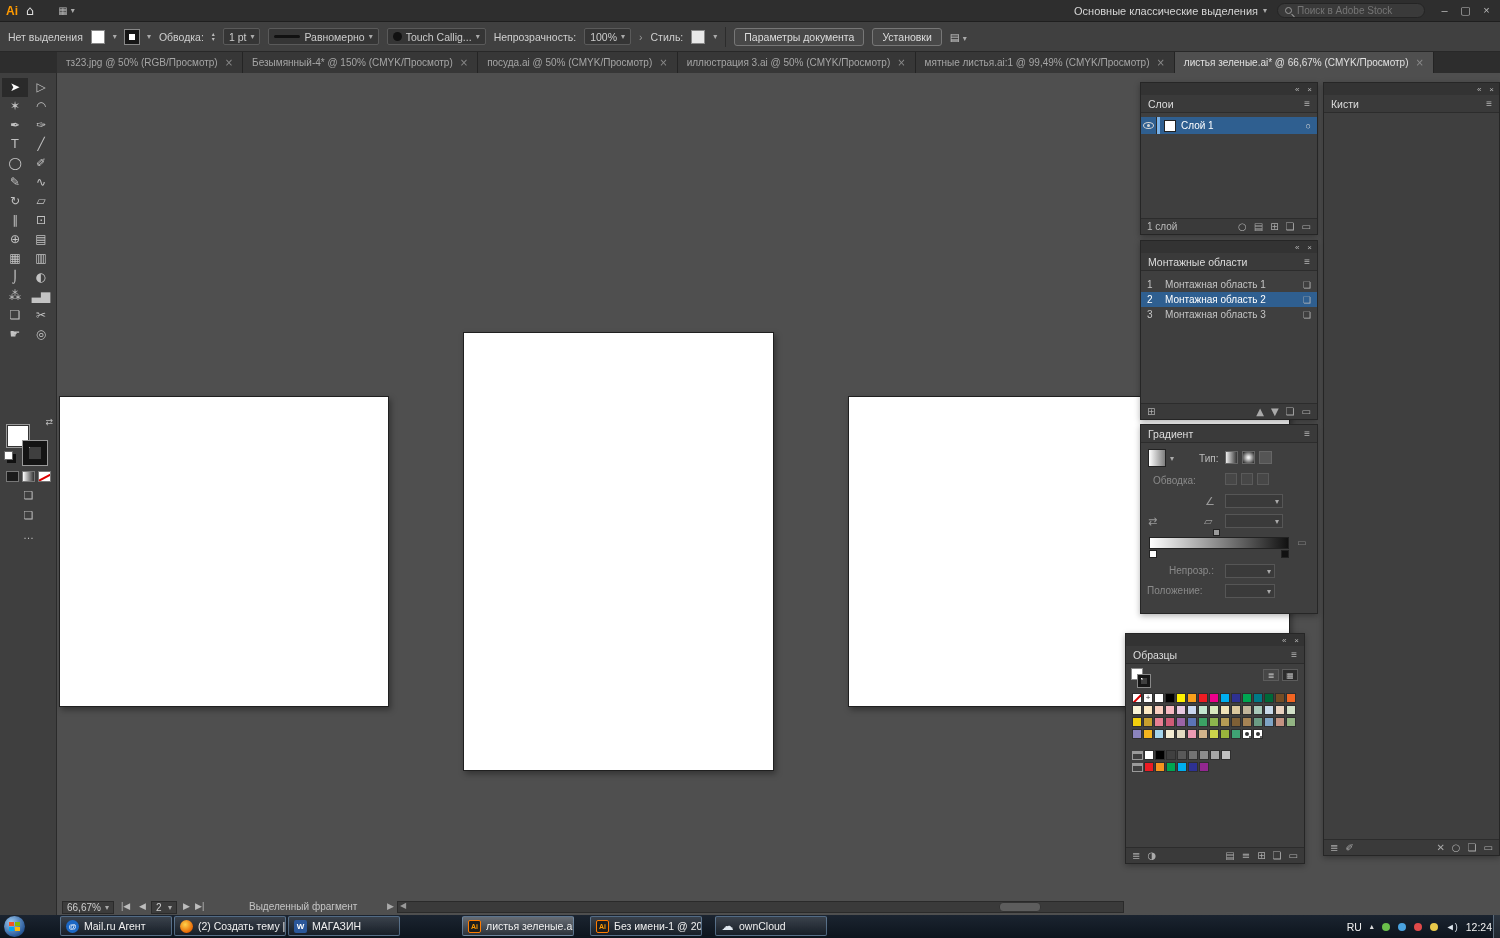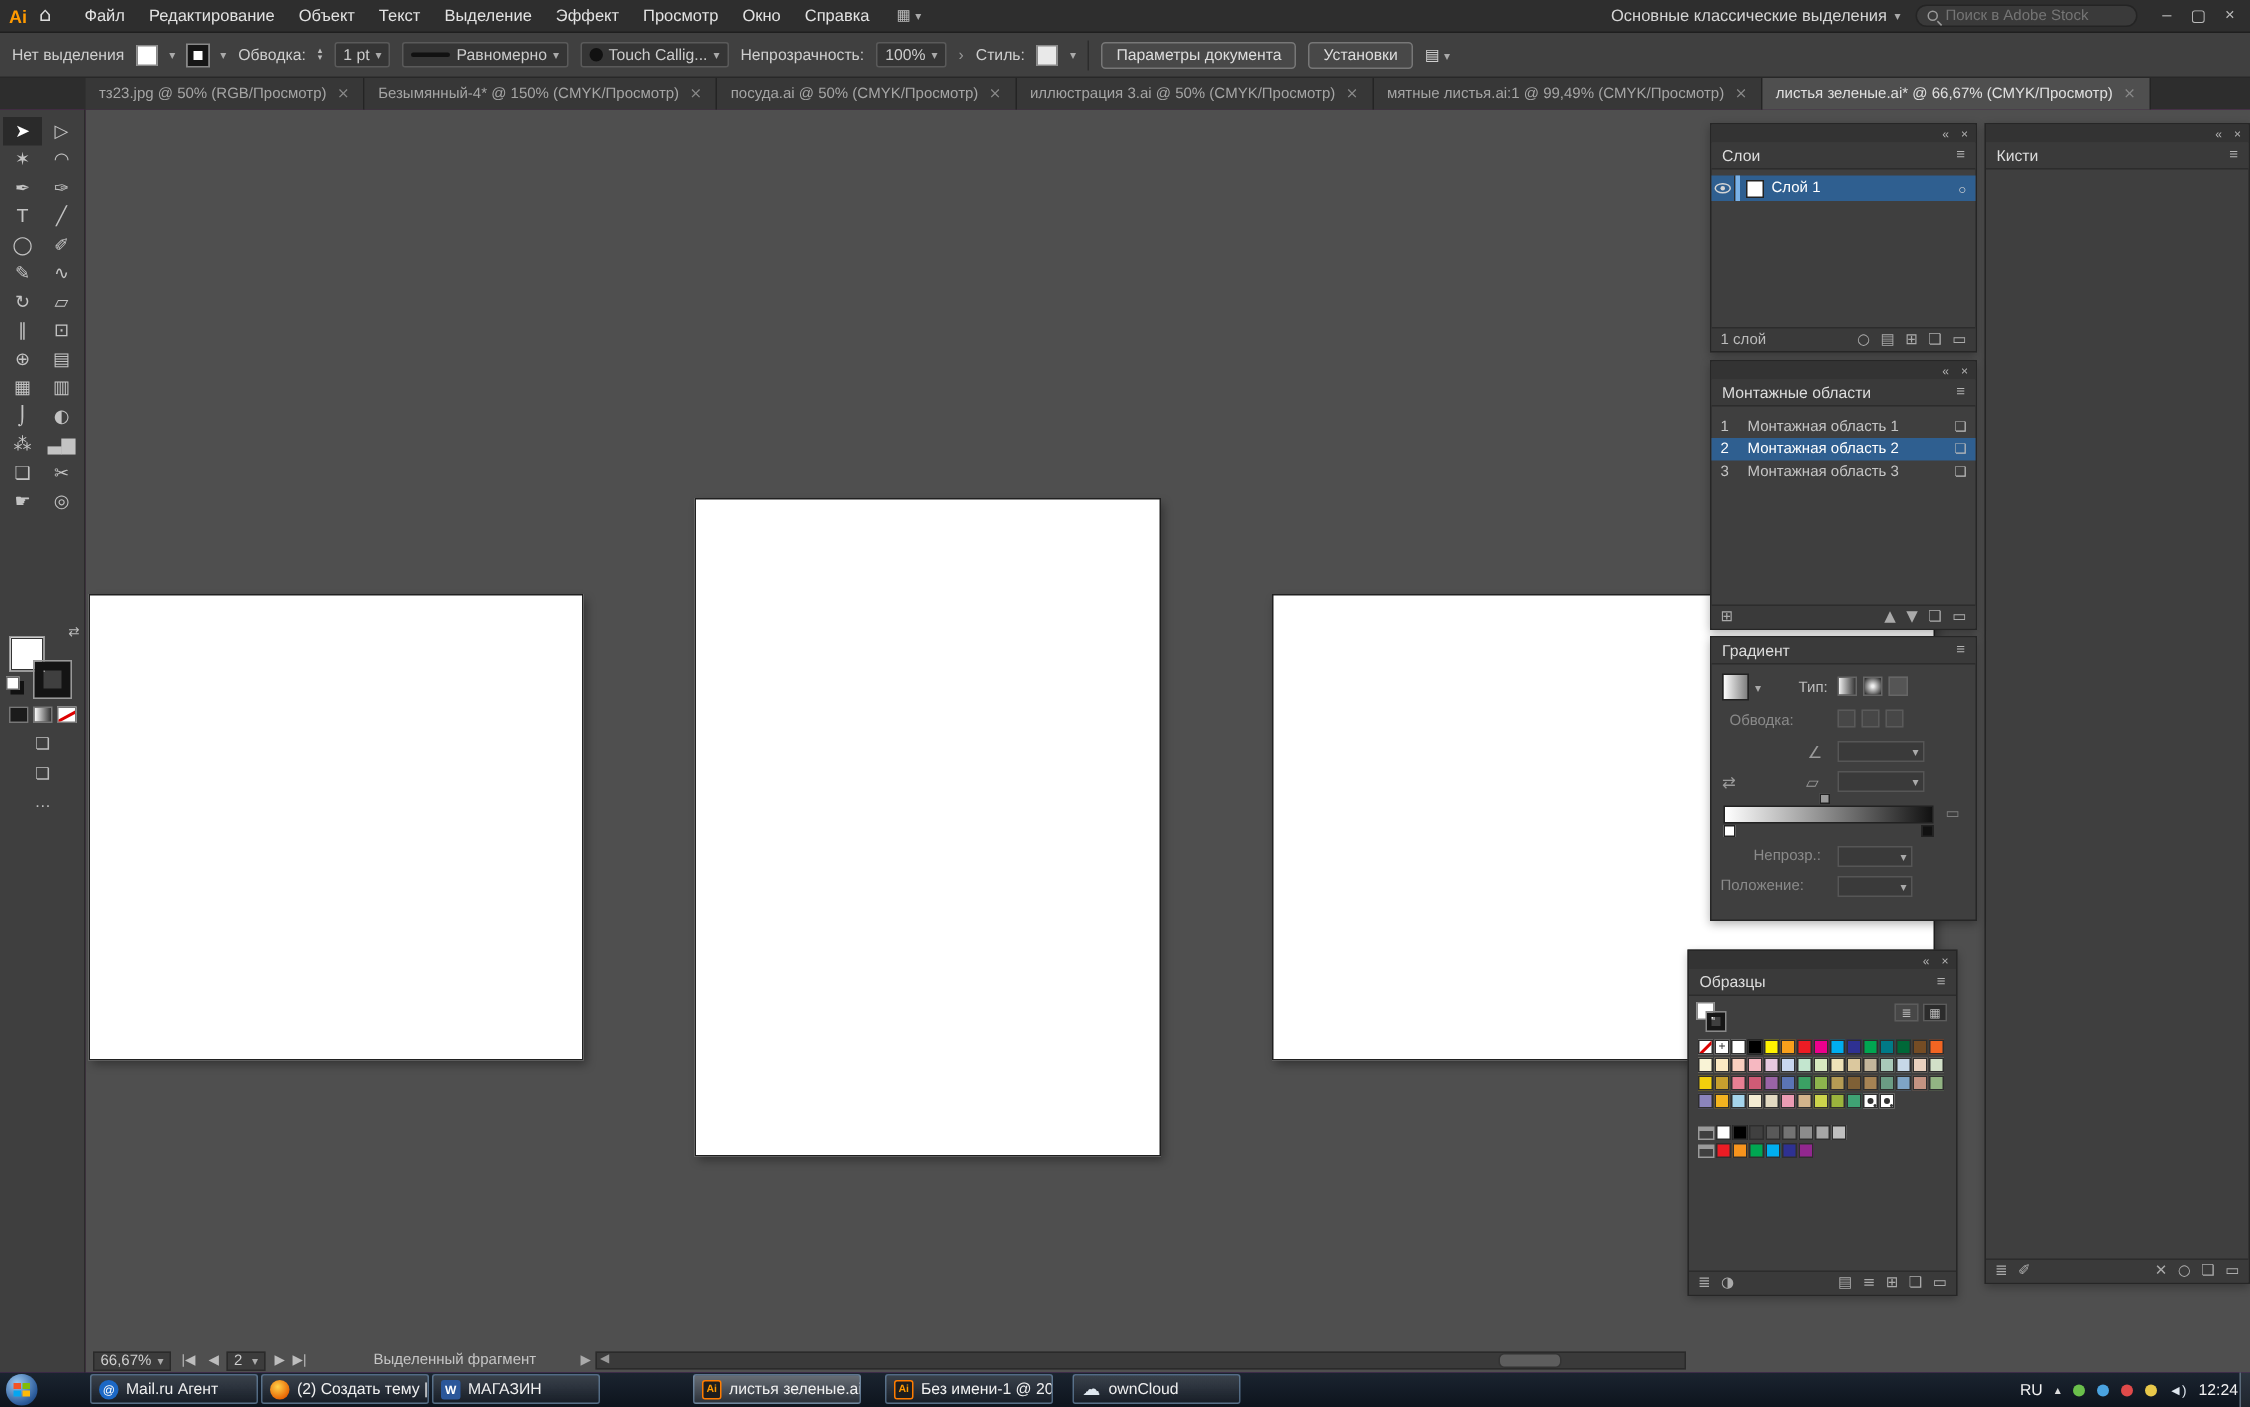--- a/index.html
+++ b/index.html
@@ -1,17 +1,17 @@
 <!DOCTYPE html>
 <html><head>
 <meta charset="utf-8">
 <style>
   *{margin:0;padding:0;box-sizing:border-box}
   body{font-family:"Liberation Sans","DejaVu Sans",sans-serif;background:#222}
-  #app{position:relative;width:1500px;height:938px;overflow:hidden;background:#701a75;font-size:11px;color:#c9c9c9}
+  #app{position:relative;width:1500px;height:938px;overflow:hidden;background:#7f1d1d;font-size:11px;color:#c9c9c9}
   .ico{font-family:"DejaVu Sans",sans-serif}
   
   #menubar{position:absolute;left:0;top:0;width:1500px;height:22px;background:#2e2e2e;border-bottom:1px solid #1f1f1f;display:flex;align-items:center;z-index:40}
   #ai-logo{color:#ff9a00;font-weight:bold;font-size:12px;padding:0 8px 0 6px}
   #home-ico{color:#ddd;font-size:13px;padding-right:14px}
   #mb-menus{display:flex;height:22px;align-items:center}
   .menu-item{padding:0 8px;color:#e2e2e2;font-size:11px;height:22px;line-height:22px;cursor:default}
   #mb-arrange{margin-left:10px;color:#bbb;font-size:10px;display:flex;gap:3px;align-items:center}
   #mb-right{margin-left:auto;display:flex;align-items:center;gap:10px;padding-right:4px}
   #workspace-switch{color:#d5d5d5;font-size:11px;display:flex;align-items:center;gap:5px}
@@ -179,31 +179,20 @@
   .speaker{color:#dfe7ef;font-size:9px}
 </style>
 </head>
 <body>
 
 <div id="app">
 
   <div id="menubar">
     <span id="ai-logo">Ai</span>
     <span id="home-ico" class="ico">⌂</span>
-    <div id="mb-menus">
-      <span class="menu-item">Файл</span>
-        <span class="menu-item">Редактирование</span>
-        <span class="menu-item">Объект</span>
-        <span class="menu-item">Текст</span>
-        <span class="menu-item">Выделение</span>
-        <span class="menu-item">Эффект</span>
-        <span class="menu-item">Просмотр</span>
-        <span class="menu-item">Окно</span>
-        <span class="menu-item">Справка</span>
-    </div>
     <span id="mb-arrange">
       <span class="ico">▦</span>
       <span class="chev">▾</span>
     </span>
     <div id="mb-right">
       <span id="workspace-switch">
         <span>Основные классические выделения</span>
         <span class="chev">▾</span>
       </span>
       <span id="stock-search">

